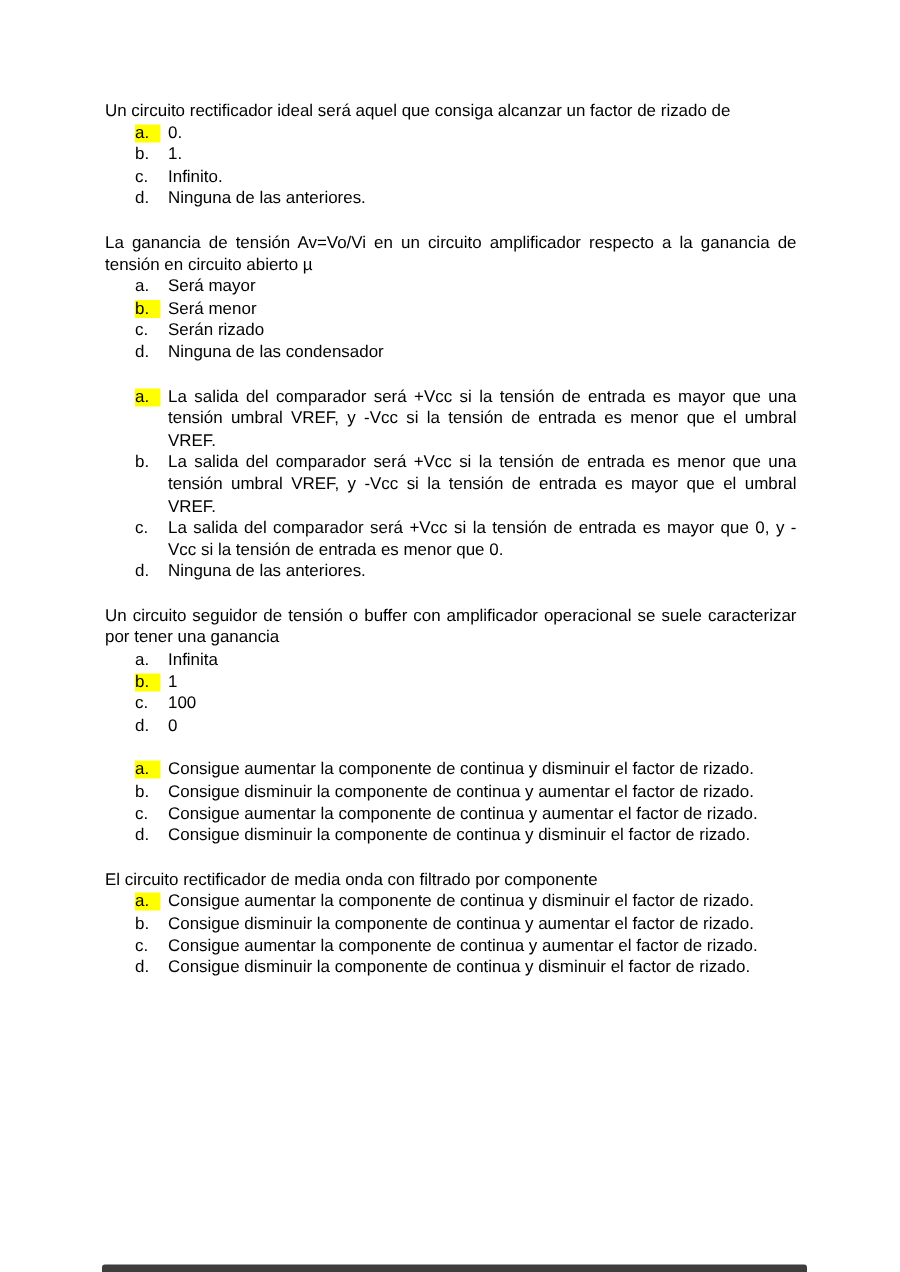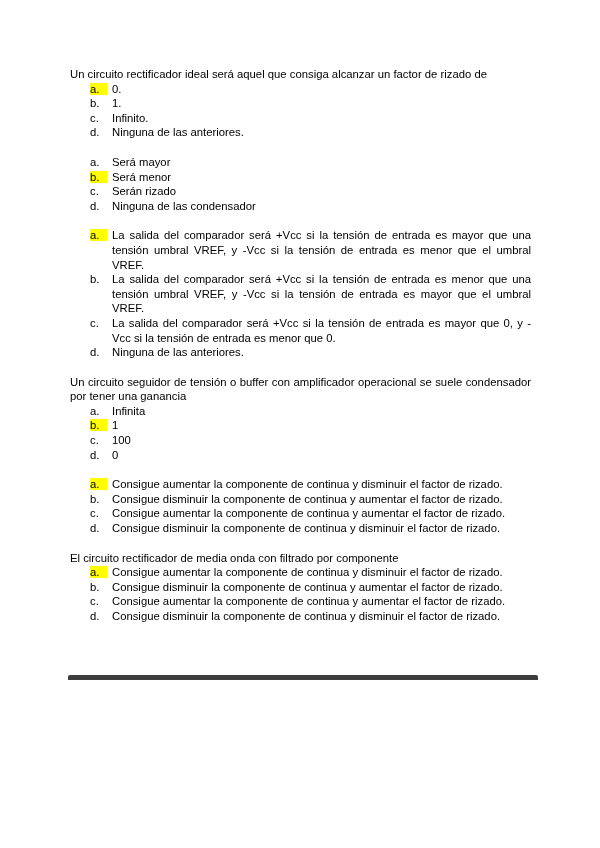--- a/index.html
+++ b/index.html
@@ -3,21 +3,21 @@
 <meta charset="utf-8">
 <style>
   html, body {
     margin: 0;
     padding: 0;
     background: #ffffff;
   }
   .page {
     position: relative;
     width: 600px;
-    height: 680px;
+    height: 848px;
     background: #ffffff;
     overflow: hidden;
     font-family: "Liberation Sans", "DejaVu Sans", sans-serif;
     font-size: 11.3px;
     line-height: 14.6px;
     color: #000000;
   }
   .content {
     padding: 67px 69px 0 70px;
   }
@@ -77,20 +77,21 @@
         <div class="letter"><span>c.</span></div>
         <div class="text">Infinito.</div>
       </div>
       <div class="option">
         <div class="letter"><span>d.</span></div>
         <div class="text">Ninguna de las anteriores.</div>
       </div>
     </div>
 
     <div class="question">
+      <div class="stem">La ganancia de tensión Av=Vo/Vi en un circuito amplificador respecto a la ganancia de tensión en circuito abierto µ</div>
       <div class="option">
         <div class="letter"><span>a.</span></div>
         <div class="text">Será mayor</div>
       </div>
       <div class="option">
         <div class="letter"><span class="highlight">b.</span></div>
         <div class="text">Será menor</div>
       </div>
       <div class="option">
         <div class="letter"><span>c.</span></div>
@@ -115,21 +116,21 @@
         <div class="letter"><span>c.</span></div>
         <div class="text">La salida del comparador será +Vcc si la tensión de entrada es mayor que 0, y -Vcc si la tensión de entrada es menor que 0.</div>
       </div>
       <div class="option">
         <div class="letter"><span>d.</span></div>
         <div class="text">Ninguna de las anteriores.</div>
       </div>
     </div>
 
     <div class="question">
-      <div class="stem">Un circuito seguidor de tensión o buffer con amplificador operacional se suele condensador por tener una ganancia</div>
+      <div class="stem">Un circuito seguidor de tensión o buffer con amplificador operacional se suele caracterizar por tener una ganancia</div>
       <div class="option">
         <div class="letter"><span>a.</span></div>
         <div class="text">Infinita</div>
       </div>
       <div class="option">
         <div class="letter"><span class="highlight">b.</span></div>
         <div class="text">1</div>
       </div>
       <div class="option">
         <div class="letter"><span>c.</span></div>

